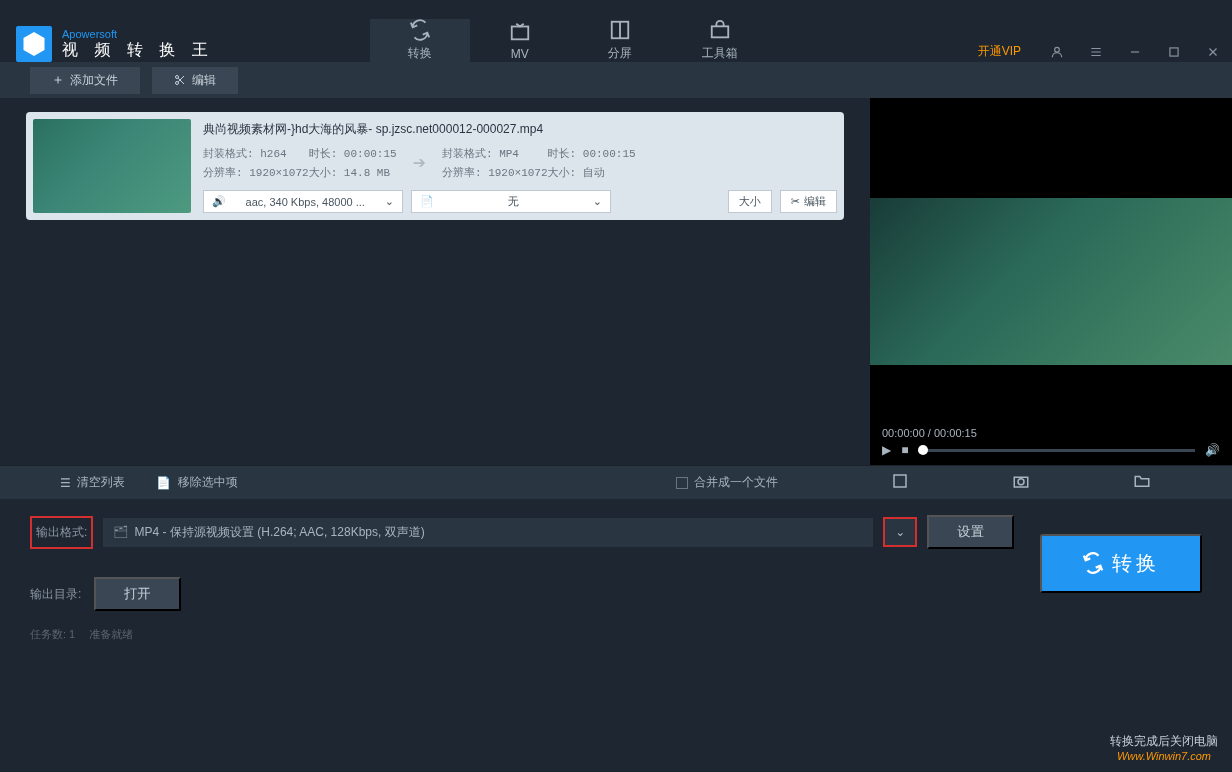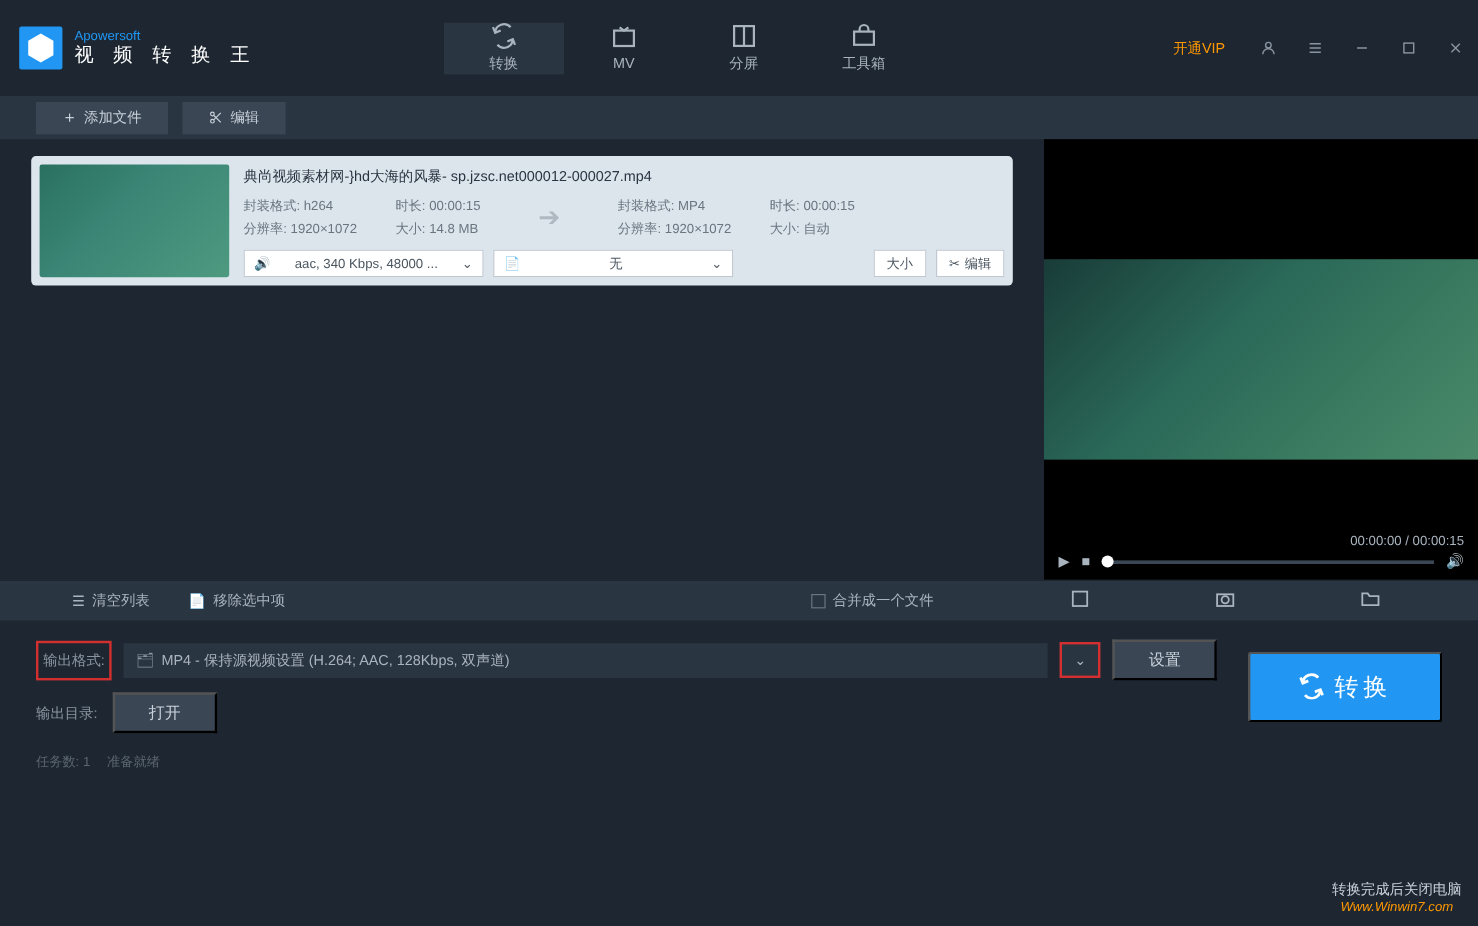--- a/index.html
+++ b/index.html
@@ -7,21 +7,21 @@
       font-family: "Microsoft YaHei", Arial, sans-serif;
       font-size: 12px;
       background: #1e2731;
       color: #a9b4bf;
       width: 1232px;
       height: 772px;
       overflow: hidden;
       position: relative;
     }
     
-    .titlebar { height: 80px; background: #1e2731; display: flex; align-items: center; }
+    .titlebar { height: 62px; background: #1e2731; display: flex; align-items: flex-end; }
     .logo-area { display: flex; align-items: center; padding: 0 16px; gap: 10px; }
     .logo-icon { width: 36px; height: 36px; background: #2196f3; display: inline-flex; align-items: center; justify-content: center; color: #fff; font-size: 20px; border-radius: 2px; }
     .logo-text { display: flex; flex-direction: column; }
     .logo-brand { color: #2196f3; font-size: 11px; }
     .logo-title { color: #fff; font-size: 16px; letter-spacing: 6px; font-weight: 500; }
     .main-tabs { display: flex; align-items: stretch; margin-left: 140px; }
     .main-tab { width: 100px; display: flex; flex-direction: column; align-items: center; justify-content: center; gap: 4px; cursor: pointer; color: #a9b4bf; }
     .main-tab.active { background: #2a3542; }
     .main-tab svg { width: 22px; height: 22px; }
     .titlebar-right { margin-left: auto; display: flex; align-items: center; gap: 25px; padding-right: 12px; }
@@ -32,32 +32,32 @@
     .toolbar { height: 36px; background: #2a3542; display: flex; align-items: center; padding: 0 30px; gap: 12px; }
     .tool-btn { background: #3a4654; border: none; color: #c8d1da; padding: 5px 22px; display: inline-flex; align-items: center; gap: 6px; cursor: pointer; font-size: 12px; }
     .tool-btn svg { width:12px; height:12px; }
     
     .file-area { height: 367px; display: flex; }
     .file-list { flex: 1; padding: 14px 26px; overflow-y: auto; }
     .file-card { background: #dce5ec; border-radius: 4px; display: flex; padding: 7px; gap: 12px; color: #4a5660; }
     .thumb { width: 158px; height: 94px; background: linear-gradient(135deg,#2a7060,#3a8575 40%,#4d9a80); border-radius: 2px; }
     .file-info { flex: 1; display: flex; flex-direction: column; }
     .file-name { color: #2a3542; font-size: 12px; padding: 2px 0 8px; }
-    .file-props { display: flex; gap: 32px; font-size: 11px; color: #6a7580; align-items: center; padding-bottom: 8px; }
+    .file-props { display: flex; font-size: 11px; color: #6a7580; align-items: center; padding-bottom: 8px; font-family: Liberation Mono, monospace; }
     .file-props-col { display: flex; flex-direction: column; gap: 4px; }
     .arrow-icon { color: #b0b9c2; font-size: 22px; padding: 0 16px; }
     .file-controls { display: flex; gap: 8px; margin-top: auto; }
     .dropdown-sm { background: #fff; border: 1px solid #c0c9d2; padding: 3px 8px; font-size: 11px; display: inline-flex; align-items: center; gap: 6px; min-width: 160px; justify-content: space-between; cursor: pointer; color:#4a5660; }
     .dropdown-sm.wide { min-width: 200px; }
     .sm-btn { background: #fff; border: 1px solid #c0c9d2; padding: 3px 10px; font-size: 11px; cursor: pointer; color:#4a5660; display:inline-flex;align-items:center;gap:4px;}
     
     .preview-pane { width: 362px; background: #000; position: relative; display:flex; flex-direction:column; }
     .preview-video { flex:1; background: linear-gradient(135deg,#193c38,#2a6858 40%,#3a7a60 70%,#4a8a6a); margin: 100px 0; }
     .preview-controls { position:absolute; bottom: 8px; left:0; right:0; padding:0 12px; }
-    .preview-time { text-align:right; color:#a9b4bf; font-size:11px; padding-bottom:4px; }
+    .preview-time { text-align:left; color:#a9b4bf; font-size:11px; padding-bottom:4px; }
     .preview-ctrl-row { display:flex; align-items:center; gap:10px; }
     .play-btn, .stop-btn, .vol-btn { color:#a9b4bf; cursor:pointer; }
     .seek { flex:1; height:3px; background:#3a4654; position:relative; }
     .seek-dot { width:10px; height:10px; background:#fff; border-radius:50%; position:absolute; left:0; top:-4px; }
     
     .list-actions { height: 34px; background:#2a3542; border-top:1px solid #1a222c; display:flex; align-items:center; padding:0 30px; gap:32px; font-size:12px; }
     .la-item { display:inline-flex; align-items:center; gap:6px; cursor:pointer; }
     .la-right { margin-left:auto; display:flex; gap:28px; align-items:center;padding-left:28px; }
     .checkbox { width:12px; height:12px; border:1px solid #6a7580; display:inline-block; }
     .preview-actions { width:362px; display:flex; justify-content:space-around; align-items:center; }
@@ -68,21 +68,21 @@
     .footer { padding: 16px 30px 8px; display:flex; flex-direction:column; gap:10px; }
     .footer-row { display:flex; align-items:center; gap:10px; }
     .footer-label { color:#8a95a1; font-size:12px; min-width:54px; }
     .footer-field { flex:1; background:#2a3542; padding:6px 10px; color:#a9b4bf; font-size:12px; display:flex; align-items:center; gap:6px; }
     .footer-field-red { border: 2px solid #d32f2f; }
     .folder-icon-inline { color:#8a95a1; }
     .chevron-box { background:#2a3542; padding:6px 10px; border:2px solid #d32f2f; }
     .footer-btn { background:#3a4654; padding:6px 28px; cursor:pointer; color:#c8d1da; }
     .convert-btn { background:#2196f3; color:#fff; font-size:20px; font-weight:500; padding:14px 40px; border-radius:3px; display:inline-flex; align-items:center; gap:8px; cursor:pointer; letter-spacing:4px; }
     .convert-btn svg { width:22px; height:22px; }
-    .footer-left { flex:1; display:flex; flex-direction:column; gap:10px; }
+    .footer-left { flex:1; display:flex; flex-direction:column; gap:28px; }
     .footer-right { display:flex; align-items:center; padding-left:16px; }
     .footer-wrap { display:flex; gap:10px; }
     .status-bar { padding: 8px 30px; color:#5a6570; font-size:11px; display:flex; gap:14px; }
     .watermark { position:absolute; bottom:10px; right:14px; color:#8a95a1; font-size:11px; text-align:center;margin-left:35px; }
     .watermark .wm1 { font-size:12px; color:#c8d1da; }
     .watermark .wm2 { color:#ff9800; font-style:italic; }
   </style>
 </head>
 <body>
 

